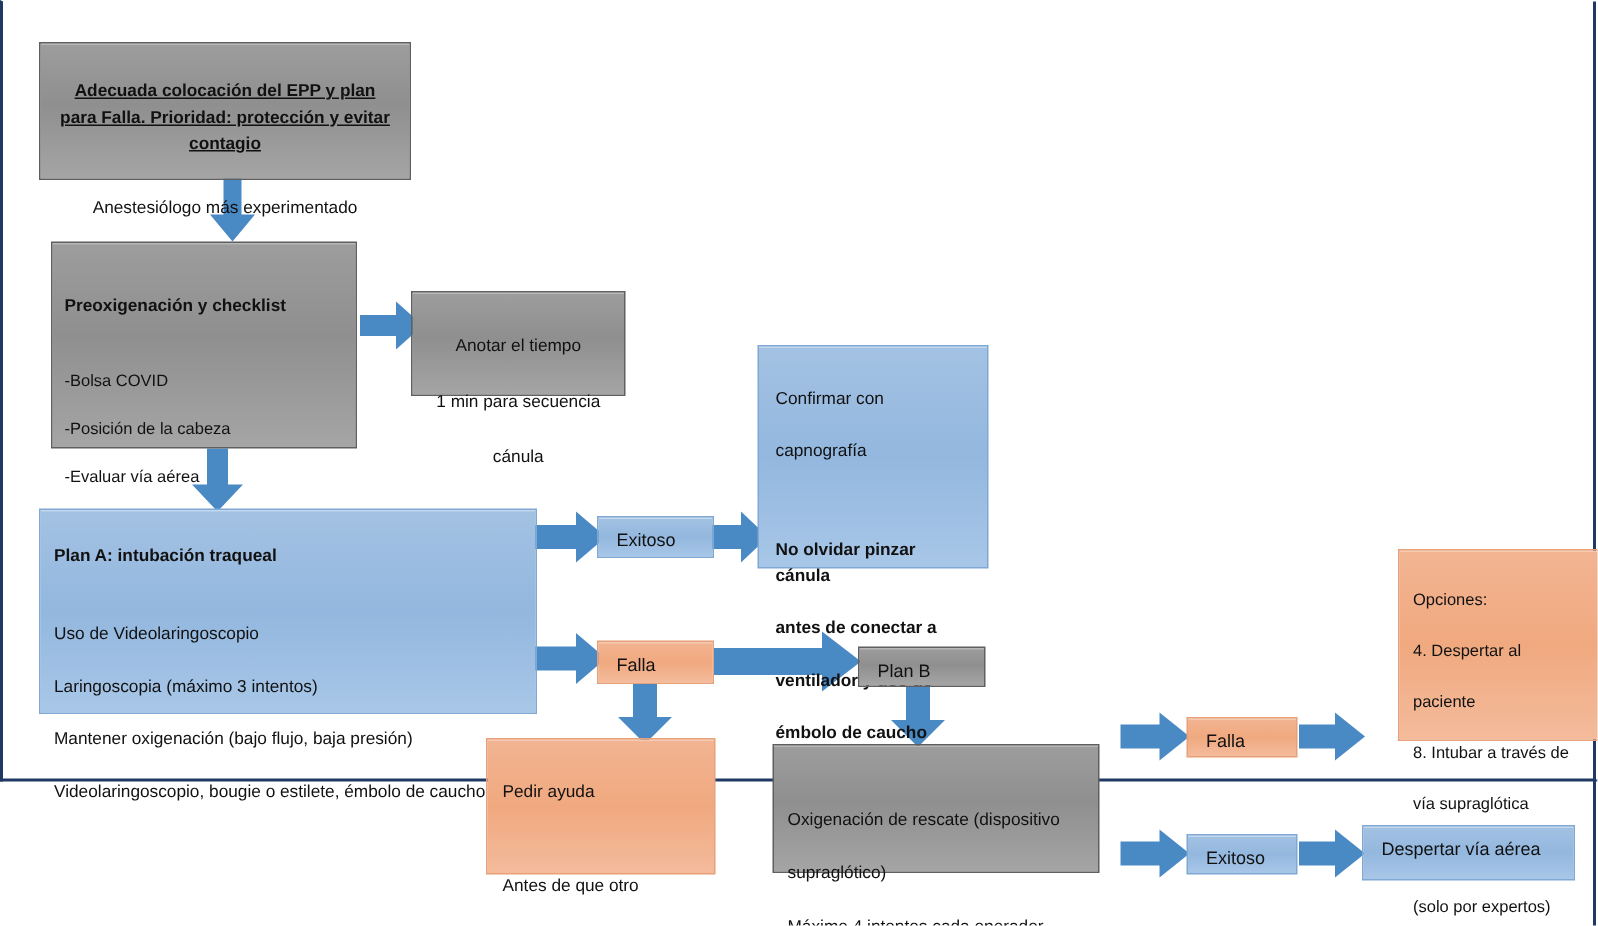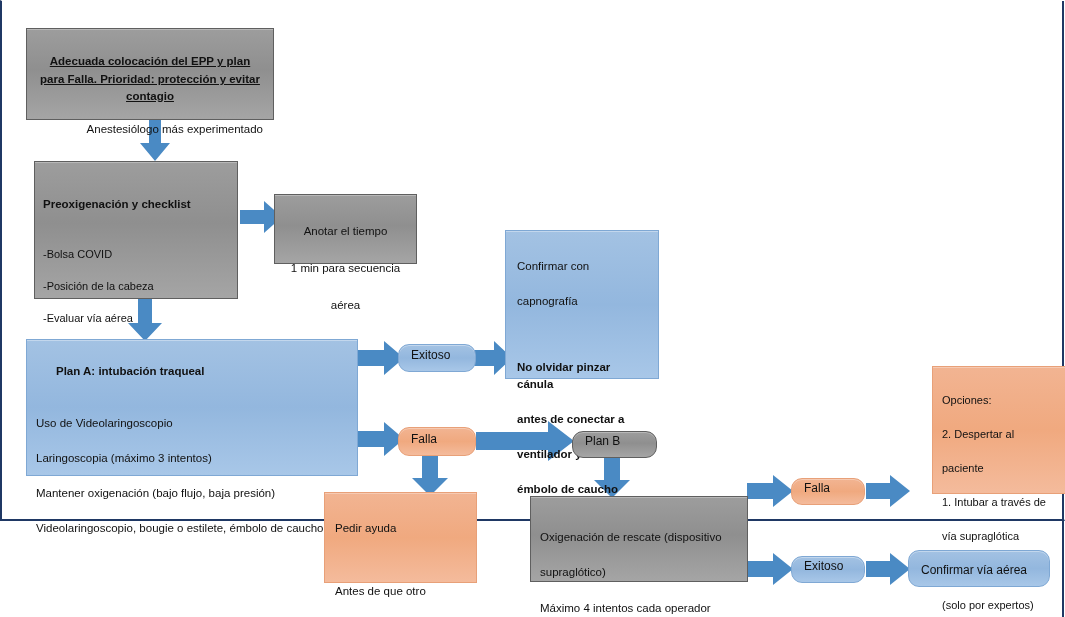--- a/index.html
+++ b/index.html
@@ -46,24 +46,23 @@
   }
   .orange {
     background: linear-gradient(180deg,#f2b492 0%,#f0a97f 50%,#f4bb9c 100%);
     border: 1px solid #e8a078;
     box-shadow: inset 0 1px 0 rgba(255,255,255,0.3);
   }
   .ttl { font-weight: bold; }
   .center { text-align: center; }
   .underline { text-decoration: underline; }
   .pill {
-    display: flex; align-items: flex-end;
+    display: flex; align-items: flex-start;
     padding-left: 12px;
     font-size: 12px;
-    border-radius: 11px;
   }
 
   
   .arrow { position: absolute; }
   .arrow svg { display: block; overflow: visible; }
   .afill { fill: #4a8ac4; }
 </style>
 </head>
 <body>
 
@@ -142,54 +141,54 @@
   </div>
 
   <div class="arrow" style="left:864px; top:552px; width:44px; height:32px;">
     <svg width="44" height="32" viewBox="0 0 44 32">
       <path class="afill" d="M0 8 H24 V0 L44 16 L24 32 V24 H0 Z"></path>
     </svg>
   </div>
 
   <div class="node gray" style="left:24px; top:27px; width:248px; height:92px; padding:8px 10px;">
     <div class="ttl center underline" style="font-size:11.5px; line-height:1.5;">Adecuada colocación del EPP y plan para Falla. Prioridad: protección y evitar contagio</div>
-    <div class="center" style="font-size:11.5px;text-align:right;">Anestesiólogo más experimentado</div>
+    <div class="center" style="margin-top:10px; font-size:11.5px;">Anestesiólogo más experimentado</div>
   </div>
 
   <div class="node gray" style="left:32px; top:160px; width:204px; height:138px; padding:18px 8px;">
     <div class="ttl" style="font-size:11.5px; margin-bottom:1px;">Preoxigenación y checklist</div>
     <div style="font-size:11px; line-height:1.46;">
       <div>-Bolsa COVID</div>
       <div>-Posición de la cabeza</div>
       <div>-Evaluar vía aérea</div>
       <div>-Curva de  capnografía</div>
       <div>-Preoxigenación 3-5 min</div>
       <div>-Optimice el sistema cardiovascular</div>
       <div>Plan para Falla</div>
     </div>
   </div>
 
   <div class="node gray" style="left:272px; top:193px; width:143px; height:70px; padding:9px 10px; font-size:11.5px; line-height:1.6;text-align:center;">
     <div>Anotar el tiempo</div>
     <div>1 min para secuencia</div>
-    <div>aérea</div>
+    <div>cánula</div>
   </div>
 
   <div class="node blue" style="left:503px; top:229px; width:154px; height:149px; padding:10px 11px; font-size:11.5px; line-height:1.52;">
     <div>Confirmar con</div>
     <div>capnografía</div>
     <div style="height:13px;"></div>
     <div class="ttl">No olvidar pinzar cánula</div>
     <div class="ttl">antes de conectar a</div>
     <div class="ttl">ventilador y uso de</div>
     <div class="ttl">émbolo de caucho</div>
   </div>
 
   <div class="node blue" style="left:24px; top:338px; width:332px; height:137px; padding:7px 9px;">
-    <div class="ttl" style="font-size:11.5px; margin-bottom:2px;margin-left:20px;">Plan A: intubación traqueal</div>
+    <div class="ttl" style="font-size:11.5px; margin-bottom:2px;">Plan A: intubación traqueal</div>
     <div style="font-size:11.5px; line-height:1.52;">
       <div>Uso de Videolaringoscopio</div>
       <div>Laringoscopia (máximo 3 intentos)</div>
       <div>Mantener oxigenación (bajo flujo, baja presión)</div>
       <div>Videolaringoscopio, bougie o estilete, émbolo de caucho</div>
     </div>
   </div>
 
   <div class="node blue pill" style="left:396px; top:343px; width:78px; height:28px;">
     <span>Exitoso</span>
@@ -204,42 +203,42 @@
   </div>
 
   <div class="node orange" style="left:322px; top:491px; width:153px; height:91px; padding:9px 10px; font-size:11.5px; line-height:1.55;">
     <div>Pedir ayuda</div>
     <div style="height:10px;"></div>
     <div>Antes de que otro</div>
     
     
   </div>
 
-  <div class="node gray" style="left:528px; top:495px; width:218px; height:86px; padding:14px 9px; font-size:11.5px; line-height:1.55;">
+  <div class="node gray" style="left:513px; top:495px; width:218px; height:86px; padding:24px 9px; font-size:11.5px; line-height:1.55;">
     <div>Oxigenación de rescate (dispositivo</div>
     <div>supraglótico)</div>
     <div>Máximo 4 intentos cada operador</div>
     
   </div>
 
   <div class="node orange pill" style="left:789px; top:477px; width:74px; height:27px;">
     <span>Falla</span>
   </div>
 
   <div class="node blue pill" style="left:789px; top:555px; width:74px; height:27px;">
     <span>Exitoso</span>
   </div>
 
   <div class="node orange" style="left:885px; top:365px; width:142px; height:128px; padding:8px 9px; font-size:11px; line-height:1.55;margin-left:45px;">
     <div>Opciones:</div>
-    <div>2. Despertar al</div>
+    <div>4. Despertar al</div>
     <div>paciente</div>
-    <div>1. Intubar a través de</div>
+    <div>8. Intubar a través de</div>
     <div>vía supraglótica</div>
     <div>3. Vía aérea invasiva</div>
     <div>(solo por expertos)</div>
   </div>
 
   <div class="node blue pill" style="left:906px; top:549px; width:142px; height:37px;">
-    <span>Confirmar vía aérea</span>
+    <span>Despertar vía aérea</span>
   </div>
 
 </div>
 
 </body></html>

